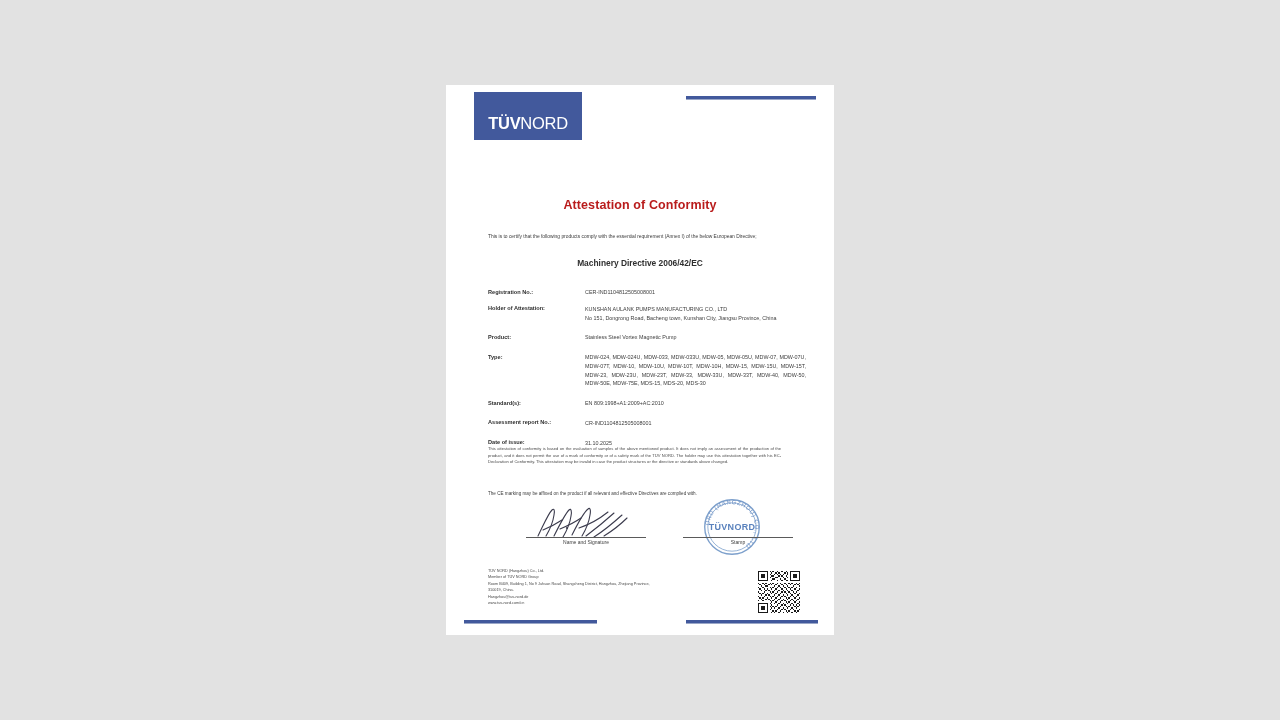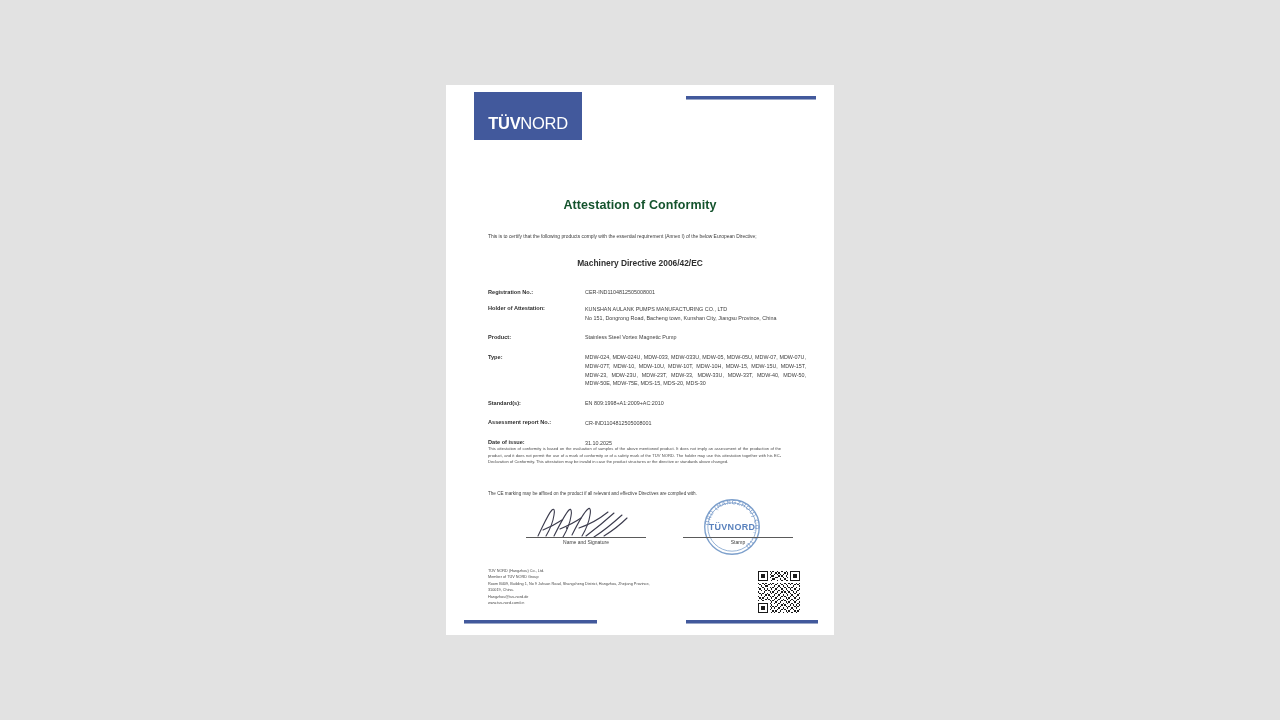--- a/index.html
+++ b/index.html
@@ -71,21 +71,21 @@
 
   
   .title {
     position: absolute;
     left: 0;
     right: 0;
     top: 113px;
     text-align: center;
     font-size: 12.5px;
     font-weight: bold;
-    color: #14532d;
+    color: #b91c1c;
     letter-spacing: 0.1px;
   }
 
   
   .intro {
     position: absolute;
     left: 42px;
     top: 148px;
     width: 290px;
     font-size: 4.9px;

